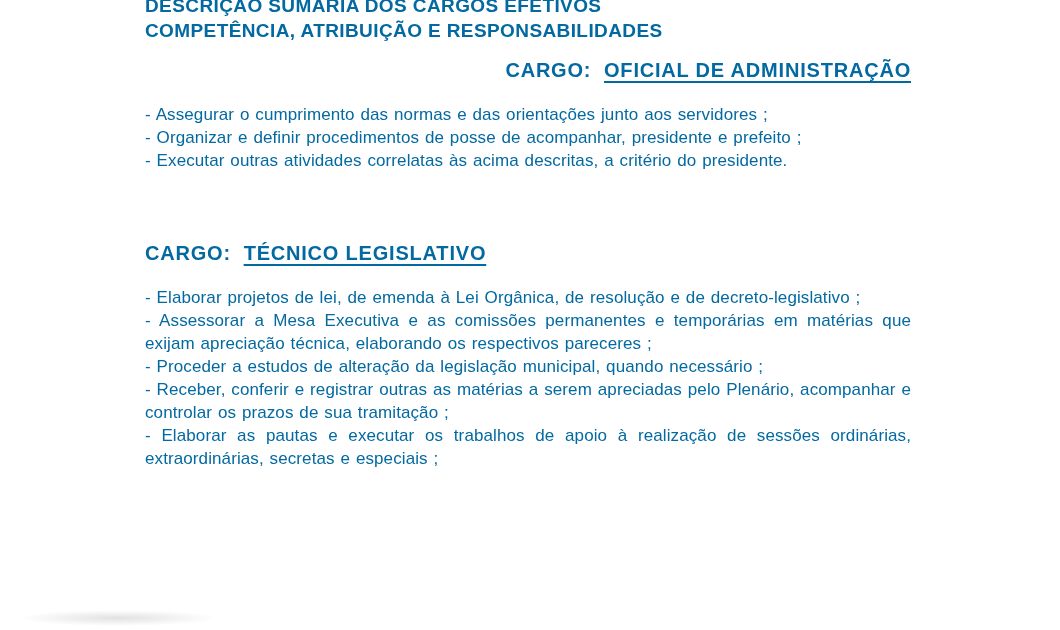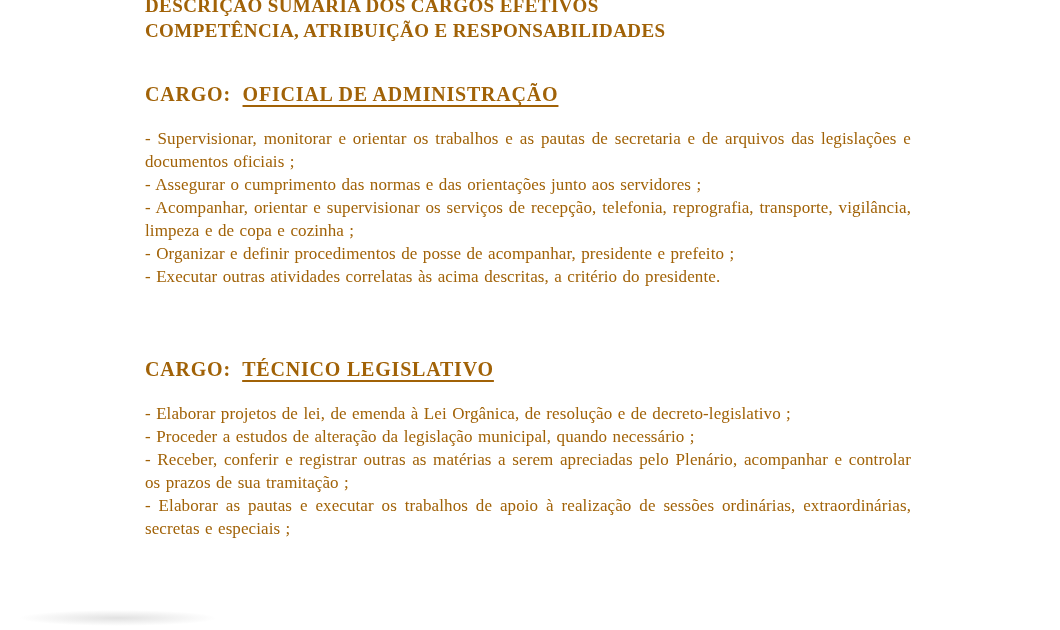--- a/index.html
+++ b/index.html
@@ -6,22 +6,22 @@
     margin: 0;
     padding: 0;
     background: #ffffff;
   }
   .page {
     position: relative;
     width: 936px;
     height: 630px;
     background: #ffffff;
     overflow: hidden;
-    font-family: Liberation Serif, serif;
-    color: #a16207;
+    font-family: Liberation Sans, sans-serif;
+    color: #0369a1;
   }
   .scan-edge-line {
     position: absolute;
     top: 0;
     left: 1053px;
     width: 2px;
     height: 100%;
     background: #c6c6c6;
   }
   .scan-smudge {
@@ -50,21 +50,21 @@
     font-weight: bold;
     font-size: 20px;
     letter-spacing: 0.8px;
     white-space: nowrap;
   }
   .section-heading .cargo-title {
     text-decoration: underline;
     text-decoration-thickness: 2px;
     text-underline-offset: 4px;
   }
-  .heading-1 { margin-top: 40px; }
+  .heading-1 { margin-top: 16px; text-align: right; }
   .heading-2 { margin-top: 70px; }
   .duties {
     margin-top: 21px;
   }
   .duties p {
     margin: 0;
     font-size: 17px;
     line-height: 23px;
     text-align: justify;
     word-spacing: 0.06em;
@@ -81,34 +81,33 @@
       <div>DESCRIÇÃO SUMÁRIA DOS CARGOS EFETIVOS</div>
       <div>COMPETÊNCIA, ATRIBUIÇÃO E RESPONSABILIDADES</div>
     </div>
 
     <div class="section-heading heading-1">
       <span class="cargo-label">CARGO:&nbsp;</span>
       <span class="cargo-title">OFICIAL DE ADMINISTRAÇÃO</span>
     </div>
 
     <div class="duties">
-      <p>- Supervisionar, monitorar e orientar os trabalhos e as pautas de secretaria e de arquivos das legislações e documentos oficiais ;</p>
       <p>- Assegurar o cumprimento das normas e das orientações junto aos servidores ;</p>
-      <p>- Acompanhar, orientar e supervisionar os serviços de recepção, telefonia, reprografia, transporte, vigilância, limpeza e de copa e cozinha ;</p>
       <p>- Organizar e definir procedimentos de posse de acompanhar, presidente e prefeito ;</p>
       <p>- Executar outras atividades correlatas às acima descritas, a critério do presidente.</p>
     </div>
 
     <div class="section-heading heading-2">
       <span class="cargo-label">CARGO:&nbsp;</span>
       <span class="cargo-title">TÉCNICO LEGISLATIVO</span>
     </div>
 
     <div class="duties">
       <p>- Elaborar projetos de lei, de emenda à Lei Orgânica, de resolução e de decreto-legislativo ;</p>
+      <p>- Assessorar a Mesa Executiva e as comissões permanentes e temporárias em matérias que exijam apreciação técnica, elaborando os respectivos pareceres ;</p>
       <p>- Proceder a estudos de alteração da legislação municipal, quando necessário ;</p>
       <p>- Receber, conferir e registrar outras as matérias a serem apreciadas pelo Plenário, acompanhar e controlar os prazos de sua tramitação ;</p>
       <p>- Elaborar as pautas e executar os trabalhos de apoio à realização de sessões ordinárias, extraordinárias, secretas e especiais ;</p>
     </div>
 
   </div>
 
   <div class="scan-smudge"></div>
   <div class="scan-edge-line"></div>
 </div>

